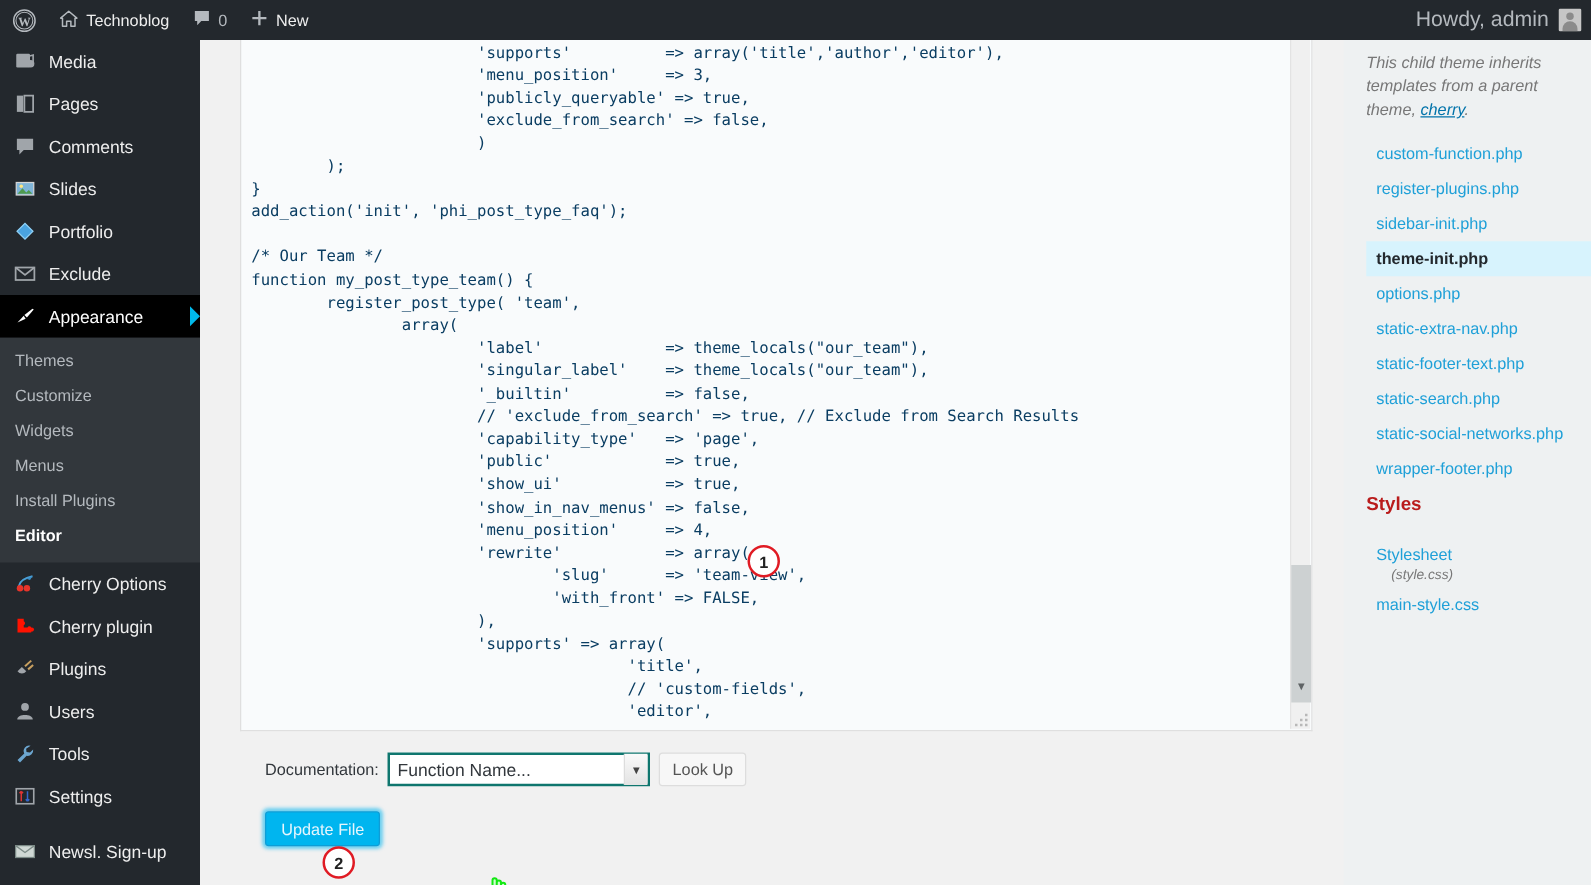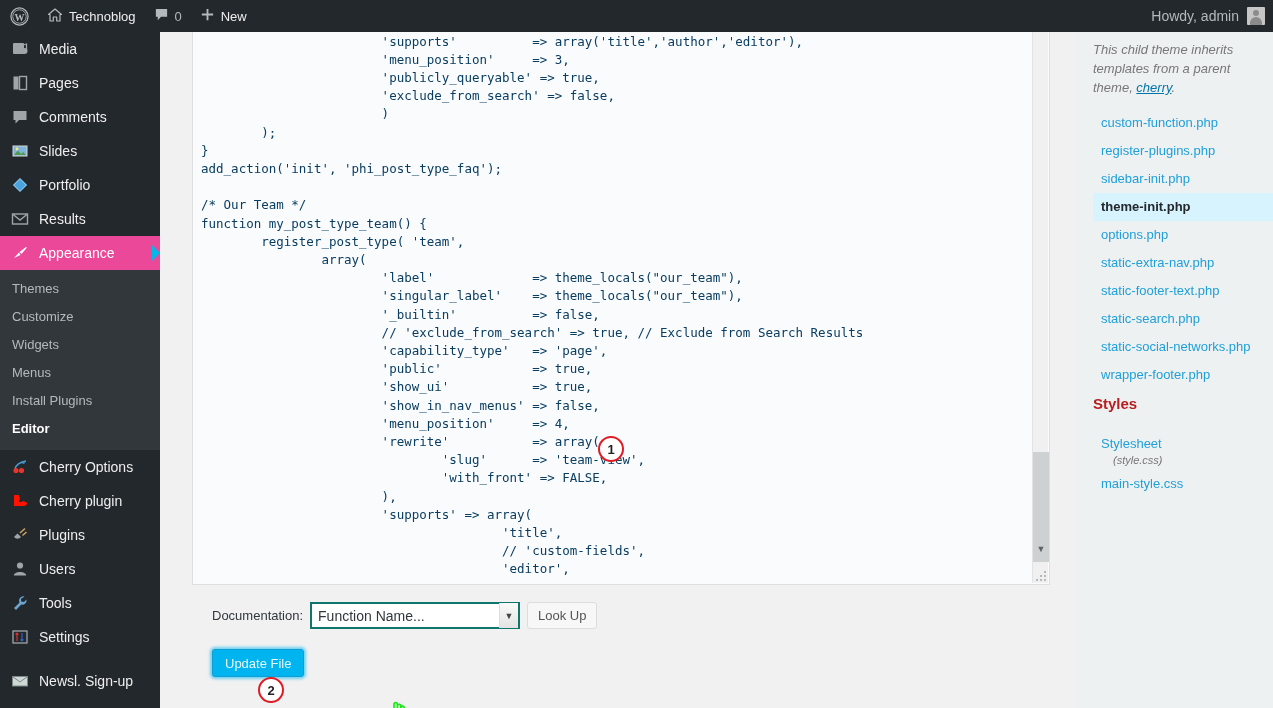--- a/index.html
+++ b/index.html
@@ -21,21 +21,21 @@
     display: flex; align-items: center;
     font-size: 13px;
   }
   .ab-item {
     display: flex; align-items: center; gap: 6px;
     height: 32px; padding: 0 9px; color: #eee; white-space: nowrap;
   }
   .ab-item.wplogo { padding: 0 9px 0 10px; }
   .ab-spacer { flex: 1; }
   .ab-right { display: flex; align-items: center; gap: 8px; padding-right: 8px; }
-  .ab-right .howdy { color: #b4b9be; font-size: 14px; }
+  .ab-right .howdy { color: #b4b9be; font-size: 17px; }
   .avatar {
     width: 18px; height: 18px; background: #c6c6c6; border-radius: 1px;
     position: relative; overflow: hidden;
   }
   .avatar::before {
     content: ""; position: absolute; left: 6px; top: 3px;
     width: 6px; height: 6px; border-radius: 50%; background: #8b8b8b;
   }
   .avatar::after {
     content: ""; position: absolute; left: 3px; top: 10px;
@@ -55,21 +55,21 @@
     height: 34px; padding-left: 10px;
     color: #eee; white-space: nowrap;
   }
   .menu-item .mi-ico {
     width: 20px; height: 20px; margin-right: 9px;
     display: inline-flex; align-items: center; justify-content: center;
     flex: 0 0 20px;
   }
   .menu-item .mi-label { font-size: 14px; line-height: 1; }
   .menu-item.current {
-    background: #ec4899; color: #fff; font-weight: 400;
+    background: #000000; color: #fff; font-weight: 400;
   }
   .menu-item.current .mi-label { color: #fff; }
   .menu-item.current::after {
     content: ""; position: absolute; right: -8px; top: 50%;
     margin-top: -8px; border: 8px solid transparent;
     border-left-color: #00b9eb;
   }
   .submenu { background: #32373c; padding: 5px 0 7px 0; }
   .submenu .sub-item {
     display: block; padding: 6px 0 6px 12px;
@@ -301,21 +301,21 @@
       <span class="mi-label">Portfolio</span>
     </div>
 
     <div class="menu-item">
       <span class="mi-ico">
         <svg width="18" height="18" viewBox="0 0 18 18">
             <rect x="1.5" y="4" width="15" height="10" fill="none" stroke="#a0a5aa" stroke-width="1.4"></rect>
             <path d="M1.5 4 L9 10 L16.5 4" fill="none" stroke="#a0a5aa" stroke-width="1.4"></path>
           </svg>
       </span>
-      <span class="mi-label">Results</span>
+      <span class="mi-label">Exclude</span>
     </div>
 
     <div class="menu-item current">
       <span class="mi-ico">
         <svg width="18" height="18" viewBox="0 0 18 18">
             <path d="M15 3 L8.5 8 L10.5 10 L16 3.5 Z" fill="#fff"></path>
             <path d="M8 8.5 L3 14 L9.5 11 Z" fill="#fff"></path>
           </svg>
       </span>
       <span class="mi-label">Appearance</span>

